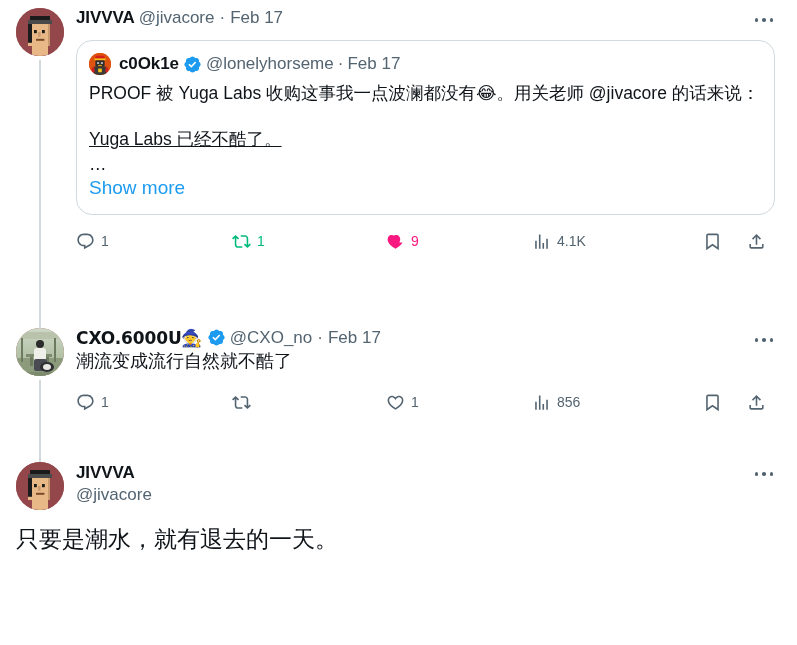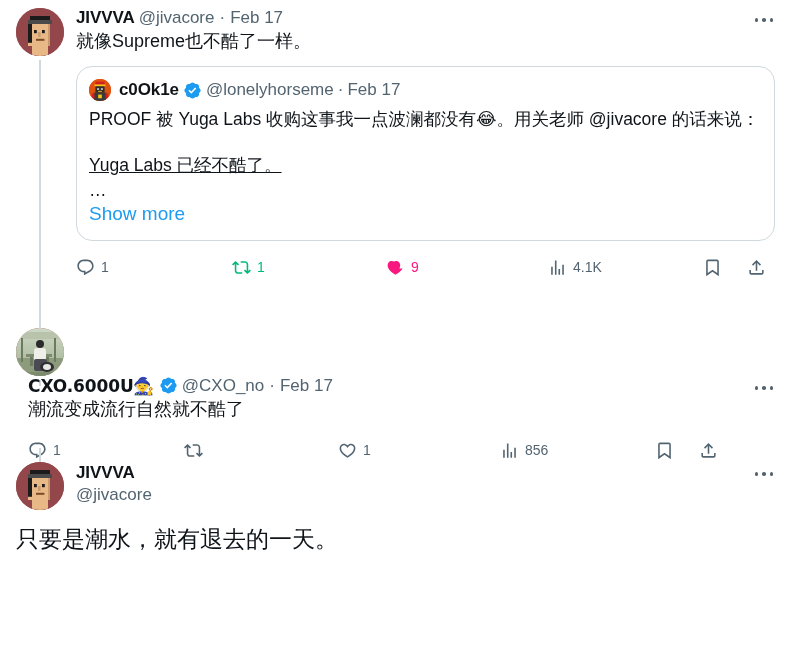--- a/index.html
+++ b/index.html
@@ -140,21 +140,21 @@
   }
   .act {
     display: flex; align-items: center; gap: 6px;
     color: #536471; font-size: 14px; cursor: pointer;
     height: 32px;
   }
   .act svg { display:block; }
   .act.reply   { position:absolute; left: 0px; }
   .act.retweet { position:absolute; left: 156px; }
   .act.like    { position:absolute; left: 310px; }
-  .act.views   { position:absolute; left: 472px; }
+  .act.views   { position:absolute; left: 456px; }
   .act.bookmark{ position:absolute; left: 627px; }
   .act.share   { position:absolute; left: 671px; }
   .act .cnt { font-size: 14px; line-height: 16px; }
   .act.retweet.on, .act.retweet.on .cnt { color: #00ba7c; }
   .act.like.on,    .act.like.on .cnt    { color: #f91880; }
 
   
   .focus-body .namerow { display:block; line-height: 21px; }
   .focus-body .dispname { display:block; font-size:17px; }
   .focus-body .handle   { display:block; font-size:17px; margin-top:1px; }
@@ -202,21 +202,20 @@
         <span class="dot">·</span>
         <span class="date">Feb 17</span>
       </div>
 
       <div class="more-btn">
         <span class="d"></span>
         <span class="d"></span>
         <span class="d"></span>
       </div>
 
-      <div class="tweet-text">就像Supreme也不酷了一样。</div>
 
       <div class="quote-card">
         <div class="q-namerow">
           <div class="q-avatar">
             <svg viewBox="0 0 24 24">
               <rect width="24" height="24" fill="#e0520f"></rect>
               <rect x="7" y="3" width="10" height="3" fill="#d41f1f"></rect>
               <rect x="6" y="6" width="12" height="2" fill="#f2c318"></rect>
               <rect x="7" y="8" width="10" height="7" fill="#2e2e2e"></rect>
               <rect x="9" y="10" width="2" height="2" fill="#ffffff"></rect>
@@ -284,21 +283,21 @@
 
         <div class="act share">
           <svg width="19" height="19" viewBox="0 0 24 24">
             <path fill="#536471" d="M12 2.59l5.7 5.7-1.41 1.42L13 6.41V16h-2V6.41l-3.3 3.3-1.41-1.42L12 2.59zM21 15l-.02 3.51c0 1.38-1.12 2.49-2.5 2.49H5.5C4.11 21 3 19.88 3 18.5V15h2v3.5c0 .28.22.5.5.5h12.98c.28 0 .5-.22.5-.5L19 15h2z"></path>
           </svg>
         </div>
       </div>
     </div>
   </div>
 
-  <div class="tweet" style="height:130px;flex-direction:column;">
+  <div class="tweet" style="height:130px;">
     <div class="gutter">
       <div class="thread-line stub-top"></div>
       <div class="thread-line"></div>
       <div class="avatar">
         <svg viewBox="0 0 48 48">
           <defs>
             <linearGradient id="sky" x1="0" y1="0" x2="0" y2="1">
               <stop offset="0%" stop-color="#cfd9c8"></stop>
                 <stop offset="100%" stop-color="#9eb08e"></stop>
             </linearGradient>

